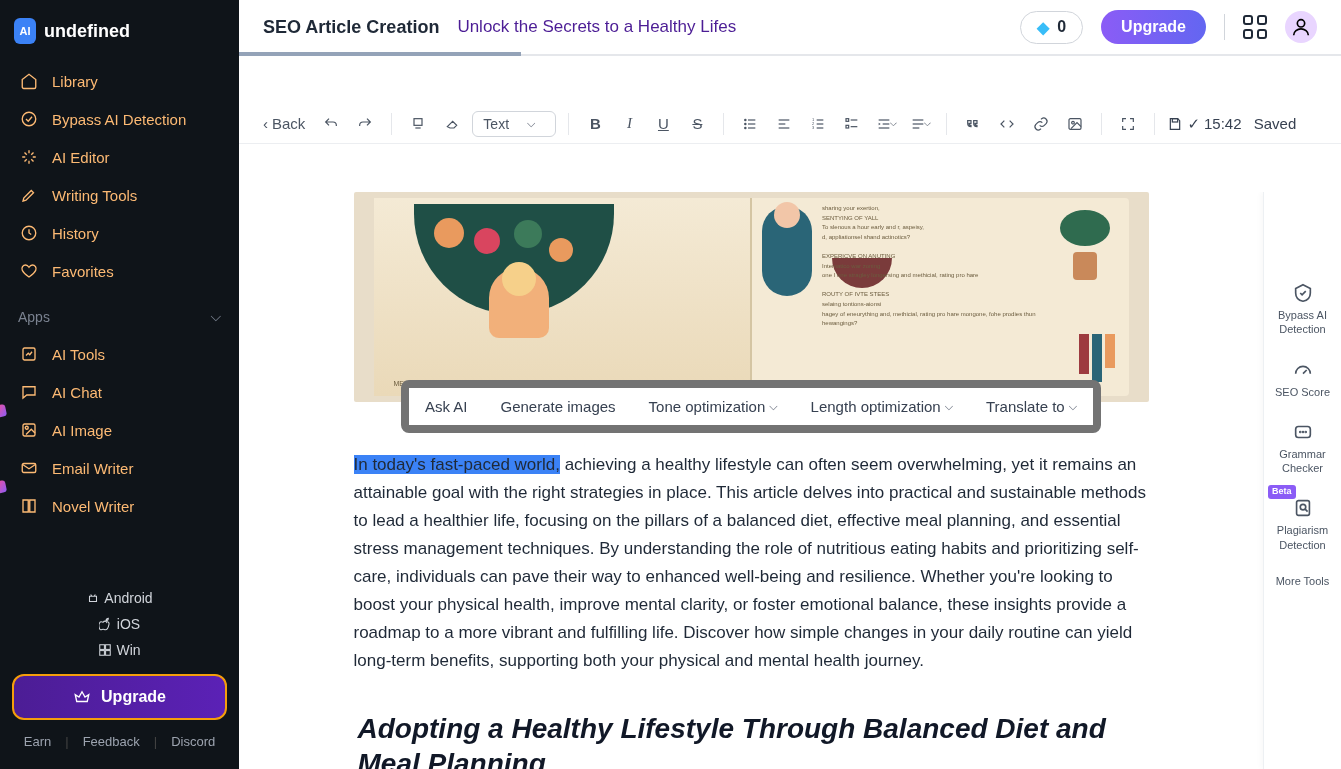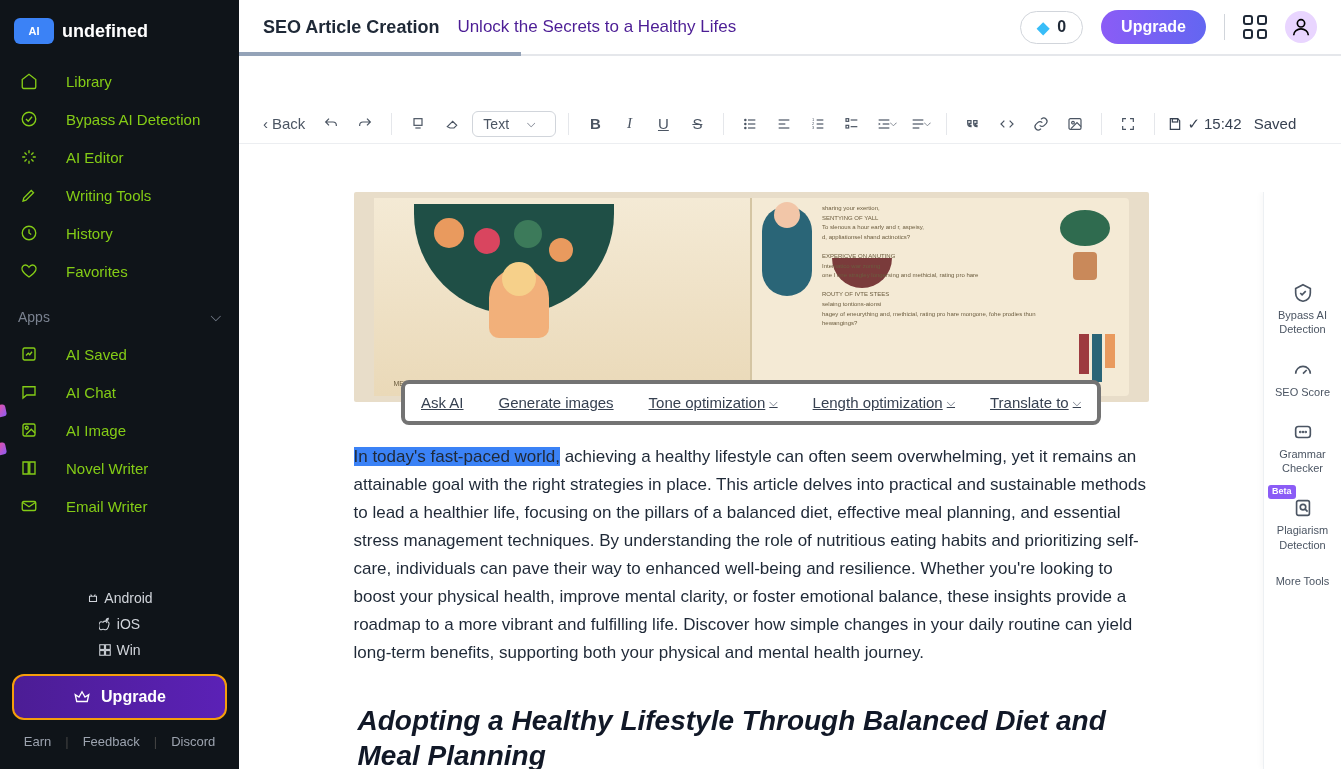--- a/index.html
+++ b/index.html
@@ -1,21 +1,21 @@
 <!DOCTYPE html>
 <html><head>
 <meta charset="utf-8">
 <style>
 * { margin:0; padding:0; box-sizing:border-box; font-family: 'Segoe UI', Arial, sans-serif; }
 body { width:1341px; height:769px; overflow:hidden; display:flex; background:#fff; }
 .sidebar { width:239px; background:#0f1419; color:#d1d5db; display:flex; flex-direction:column; padding:12px 0; }
 .logo { display:flex; align-items:center; gap:8px; padding:6px 14px 18px; }
-.logo-box { width:40px; height:26px; background:#3b82f6; border-radius:6px; display:flex; align-items:center; justify-content:center; font-size:11px; font-weight:bold; color:#fff; }
+.logo-box { width:22px; height:26px; background:#3b82f6; border-radius:6px; display:flex; align-items:center; justify-content:center; font-size:11px; font-weight:bold; color:#fff; }
 .logo-text { color:#fff; font-weight:700; font-size:18px; }
-.nav-item { display:flex; align-items:center; gap:28px; padding:10px 20px; cursor:pointer; font-size:15px; color:#84cc16; }
+.nav-item { display:flex; align-items:center; gap:14px; padding:10px 20px; cursor:pointer; font-size:15px; color:#fdba74; }
 .icon-sm { width:18px; height:18px; display:inline-flex; align-items:center; justify-content:center; flex-shrink:0; }
 .apps-header { display:flex; justify-content:space-between; align-items:center; padding:10px 18px; color:#7a8290; font-size:14px; margin-top:8px;}
 .new-badge { position:relative; }
 .new-badge::before { content:""; position:absolute; left:-6px; top:-6px; width:12px; height:12px; background:linear-gradient(135deg,#ff4d8d,#8b5cf6); border-radius:3px; transform:rotate(-12deg);}
 .sb-bottom { margin-top:auto; }
 .platforms { display:flex; gap:10px; justify-content:center; padding:10px; font-size:14px; color:#d1d5db; align-items:center;flex-direction:column;}
 .plat { display:flex; align-items:center; gap:4px; }
 .upgrade-btn { margin:6px 12px; background:linear-gradient(90deg,#4c1d95,#5b21b6); border:2px solid #f59e0b; border-radius:12px; padding:12px; display:flex; align-items:center; justify-content:center; gap:10px; color:#fff; font-weight:700; font-size:16px; cursor:pointer;}
 .links { display:flex; gap:14px; justify-content:center; padding:8px; font-size:13px; color:#9ca3af;}
 .links span { cursor:pointer; }
@@ -43,21 +43,21 @@
 .saved { display:flex; align-items:center; gap:4px; color:#374151; font-size:15px;}
 .check { color:#374151; }
 .editor-wrap { flex:1; display:flex; overflow:hidden; }
 .editor { flex:1; overflow-y:auto; padding:0 48px 120px; position:relative;}
 .hero-img { width:795px; height:210px; margin:0 auto; background:#e8ddc9; border-radius:2px; position:relative; overflow:hidden;}
 .book { position:absolute; inset:6px 20px 6px 20px; background:#f4ead5; border-radius:4px; display:flex;}
 .page { flex:1; position:relative; padding:8px 10px;}
 .page:first-child { background:linear-gradient(180deg,#f4ead5 0%,#ead9b8 100%); border-right:2px solid #d4c5a3;}
 .bowl{position:absolute;width:70px;height:38px;border-radius:0 0 40px 40px;background:#1f4f46;}
 .blob{position:absolute;border-radius:50%;}
-.ai-bar { width:700px; margin:0 auto; transform:translateY(-22px); border:4px solid #737373; border-radius:8px; background:#fff; display:flex; align-items:center; justify-content:space-between; padding:10px 16px; font-size:15px; color:#374151;text-decoration:underline;}
+.ai-bar { width:700px; margin:0 auto; transform:translateY(-22px); border:8px solid #737373; border-radius:8px; background:#fff; display:flex; align-items:center; justify-content:space-between; padding:10px 16px; font-size:15px; color:#374151;}
 .ai-item { cursor:pointer; display:flex; align-items:center; gap:4px;}
 .ai-item .chev { font-size:11px; color:#6b7280;}
 .article { width:795px; margin:-4px auto 0; color:#1f2937; font-size:17px; line-height:1.65;}
 .article .hl { background:#3b82f6; }
 .article h2 { font-size:28px; font-weight:800; margin:36px 4px 12px; line-height:1.25; color:#111827;font-style:italic;}
 .article h3 { font-size:20px; font-weight:700; margin:12px 0 20px; color:#1f2937;text-align:right;}
 .right-panel { width:78px; background:#fff; border-left:1px solid #edf0f3; display:flex; flex-direction:column; align-items:center; padding-top:90px; gap:22px; box-shadow:-2px 0 6px rgba(0,0,0,0.03);}
 .rp-item { display:flex; flex-direction:column; align-items:center; gap:4px; font-size:11px; color:#4b5563; text-align:center; cursor:pointer; line-height:1.3; position:relative; padding:0 4px;}
 .rp-item svg { width:22px; height:22px; }
 .beta { position:absolute; top:-12px; left:4px; background:#8b5cf6; color:#fff; font-size:9px; padding:1px 4px; border-radius:3px; font-weight:600;}
@@ -129,56 +129,56 @@
       <span>Apps</span>
       <span>⌵</span>
     </div>
   <div class="nav-item">
       <span class="icon-sm">
         <svg viewBox="0 0 24 24">
           <rect x="4" y="4" width="16" height="16" rx="2"></rect>
           <path d="M8 14l3-3 2 2 3-4"></path>
         </svg>
       </span>
-      <span>AI Saved</span>
+      <span>AI Tools</span>
     </div>
   <div class="nav-item">
       <span class="icon-sm">
         <svg viewBox="0 0 24 24">
           <path d="M4 5h16v11H9l-5 4V5z"></path>
         </svg>
       </span>
       <span>AI Chat</span>
     </div>
   <div class="nav-item new-badge">
       <span class="icon-sm">
         <svg viewBox="0 0 24 24">
           <rect x="4" y="4" width="16" height="16" rx="2"></rect>
           <circle cx="9" cy="9" r="2"></circle>
           <path d="M20 16l-5-5-7 7"></path>
         </svg>
       </span>
       <span>AI Image</span>
     </div>
-  <div class="nav-item new-badge">
-      <span class="icon-sm">
-        <svg viewBox="0 0 24 24">
-          <path d="M4 4h7v16H4zM13 4h7v16h-7z"></path>
-        </svg>
-      </span>
-      <span>Novel Writer</span>
-    </div>
   <div class="nav-item">
       <span class="icon-sm">
         <svg viewBox="0 0 24 24">
           <rect x="3" y="6" width="18" height="12" rx="2"></rect>
           <path d="M3 7l9 6 9-6"></path>
         </svg>
       </span>
       <span>Email Writer</span>
+    </div>
+  <div class="nav-item new-badge">
+      <span class="icon-sm">
+        <svg viewBox="0 0 24 24">
+          <path d="M4 4h7v16H4zM13 4h7v16h-7z"></path>
+        </svg>
+      </span>
+      <span>Novel Writer</span>
     </div>
 
   <div class="sb-bottom">
     <div class="platforms">
       <span class="plat">
           <svg width="14" height="14" viewBox="0 0 24 24">
             <path d="M6 9h12v9H6zM8 6l2 3M16 6l-2 3" stroke="#d1d5db"></path>
           </svg>
           <span>Android</span>
         </span>

